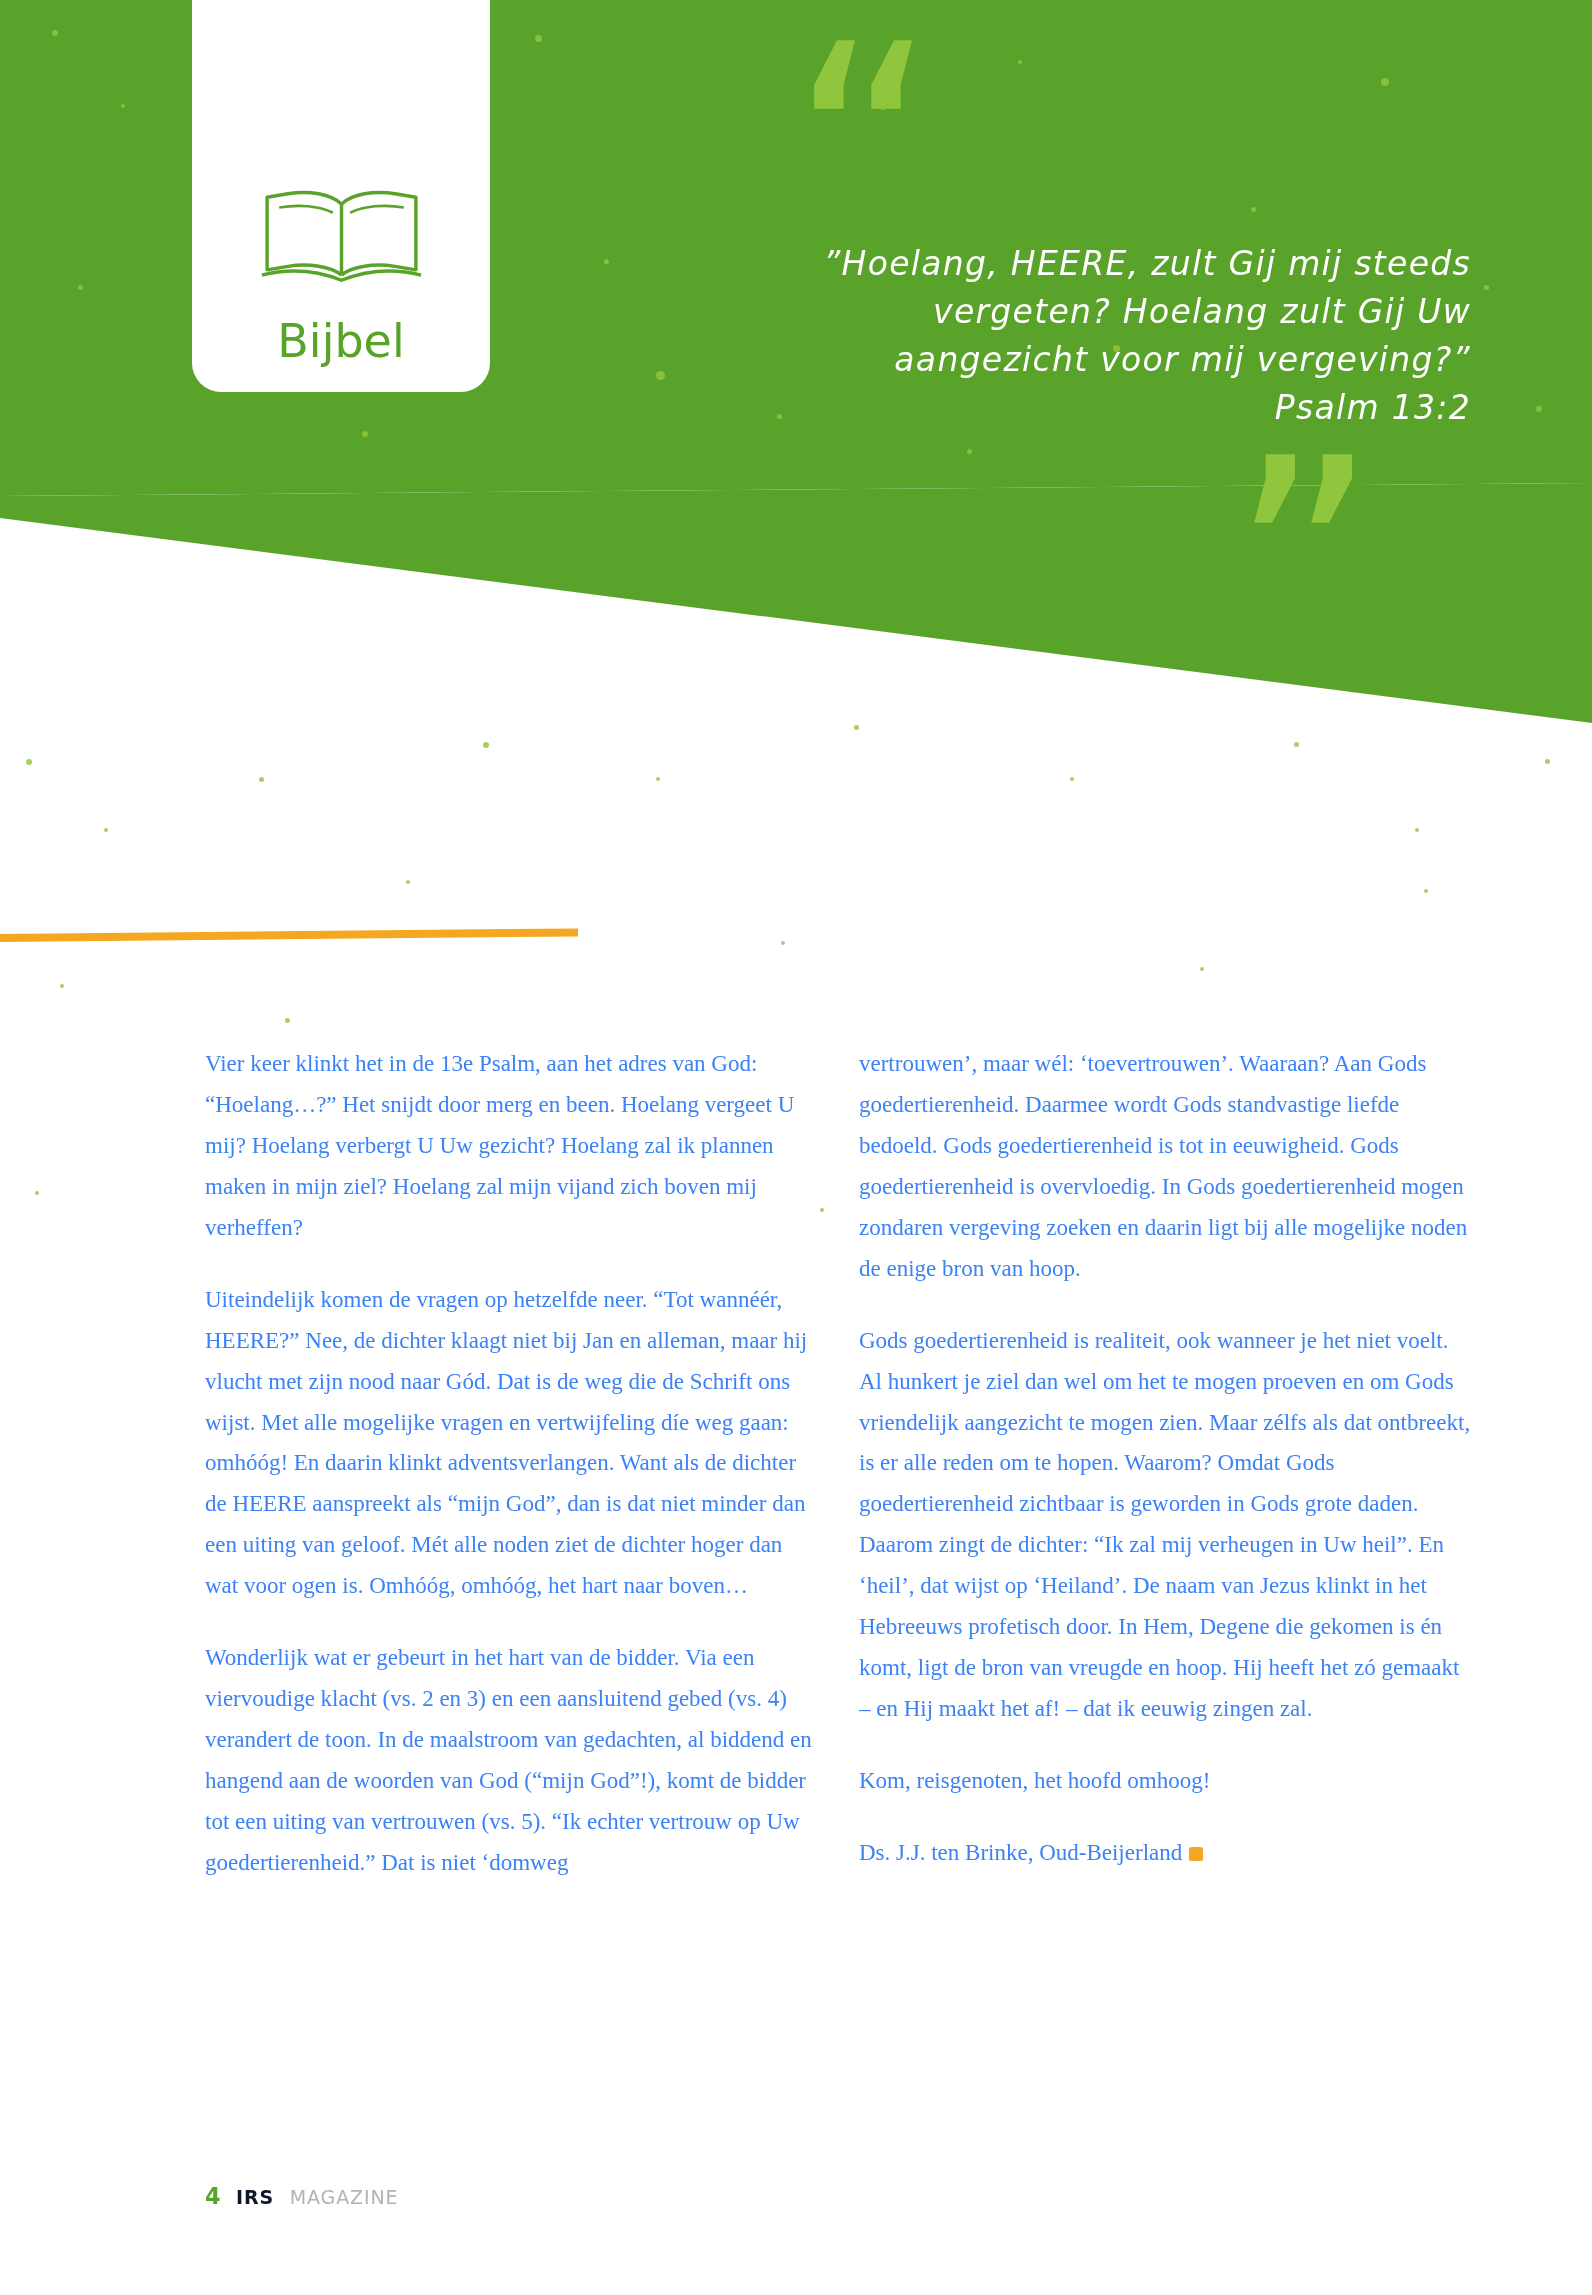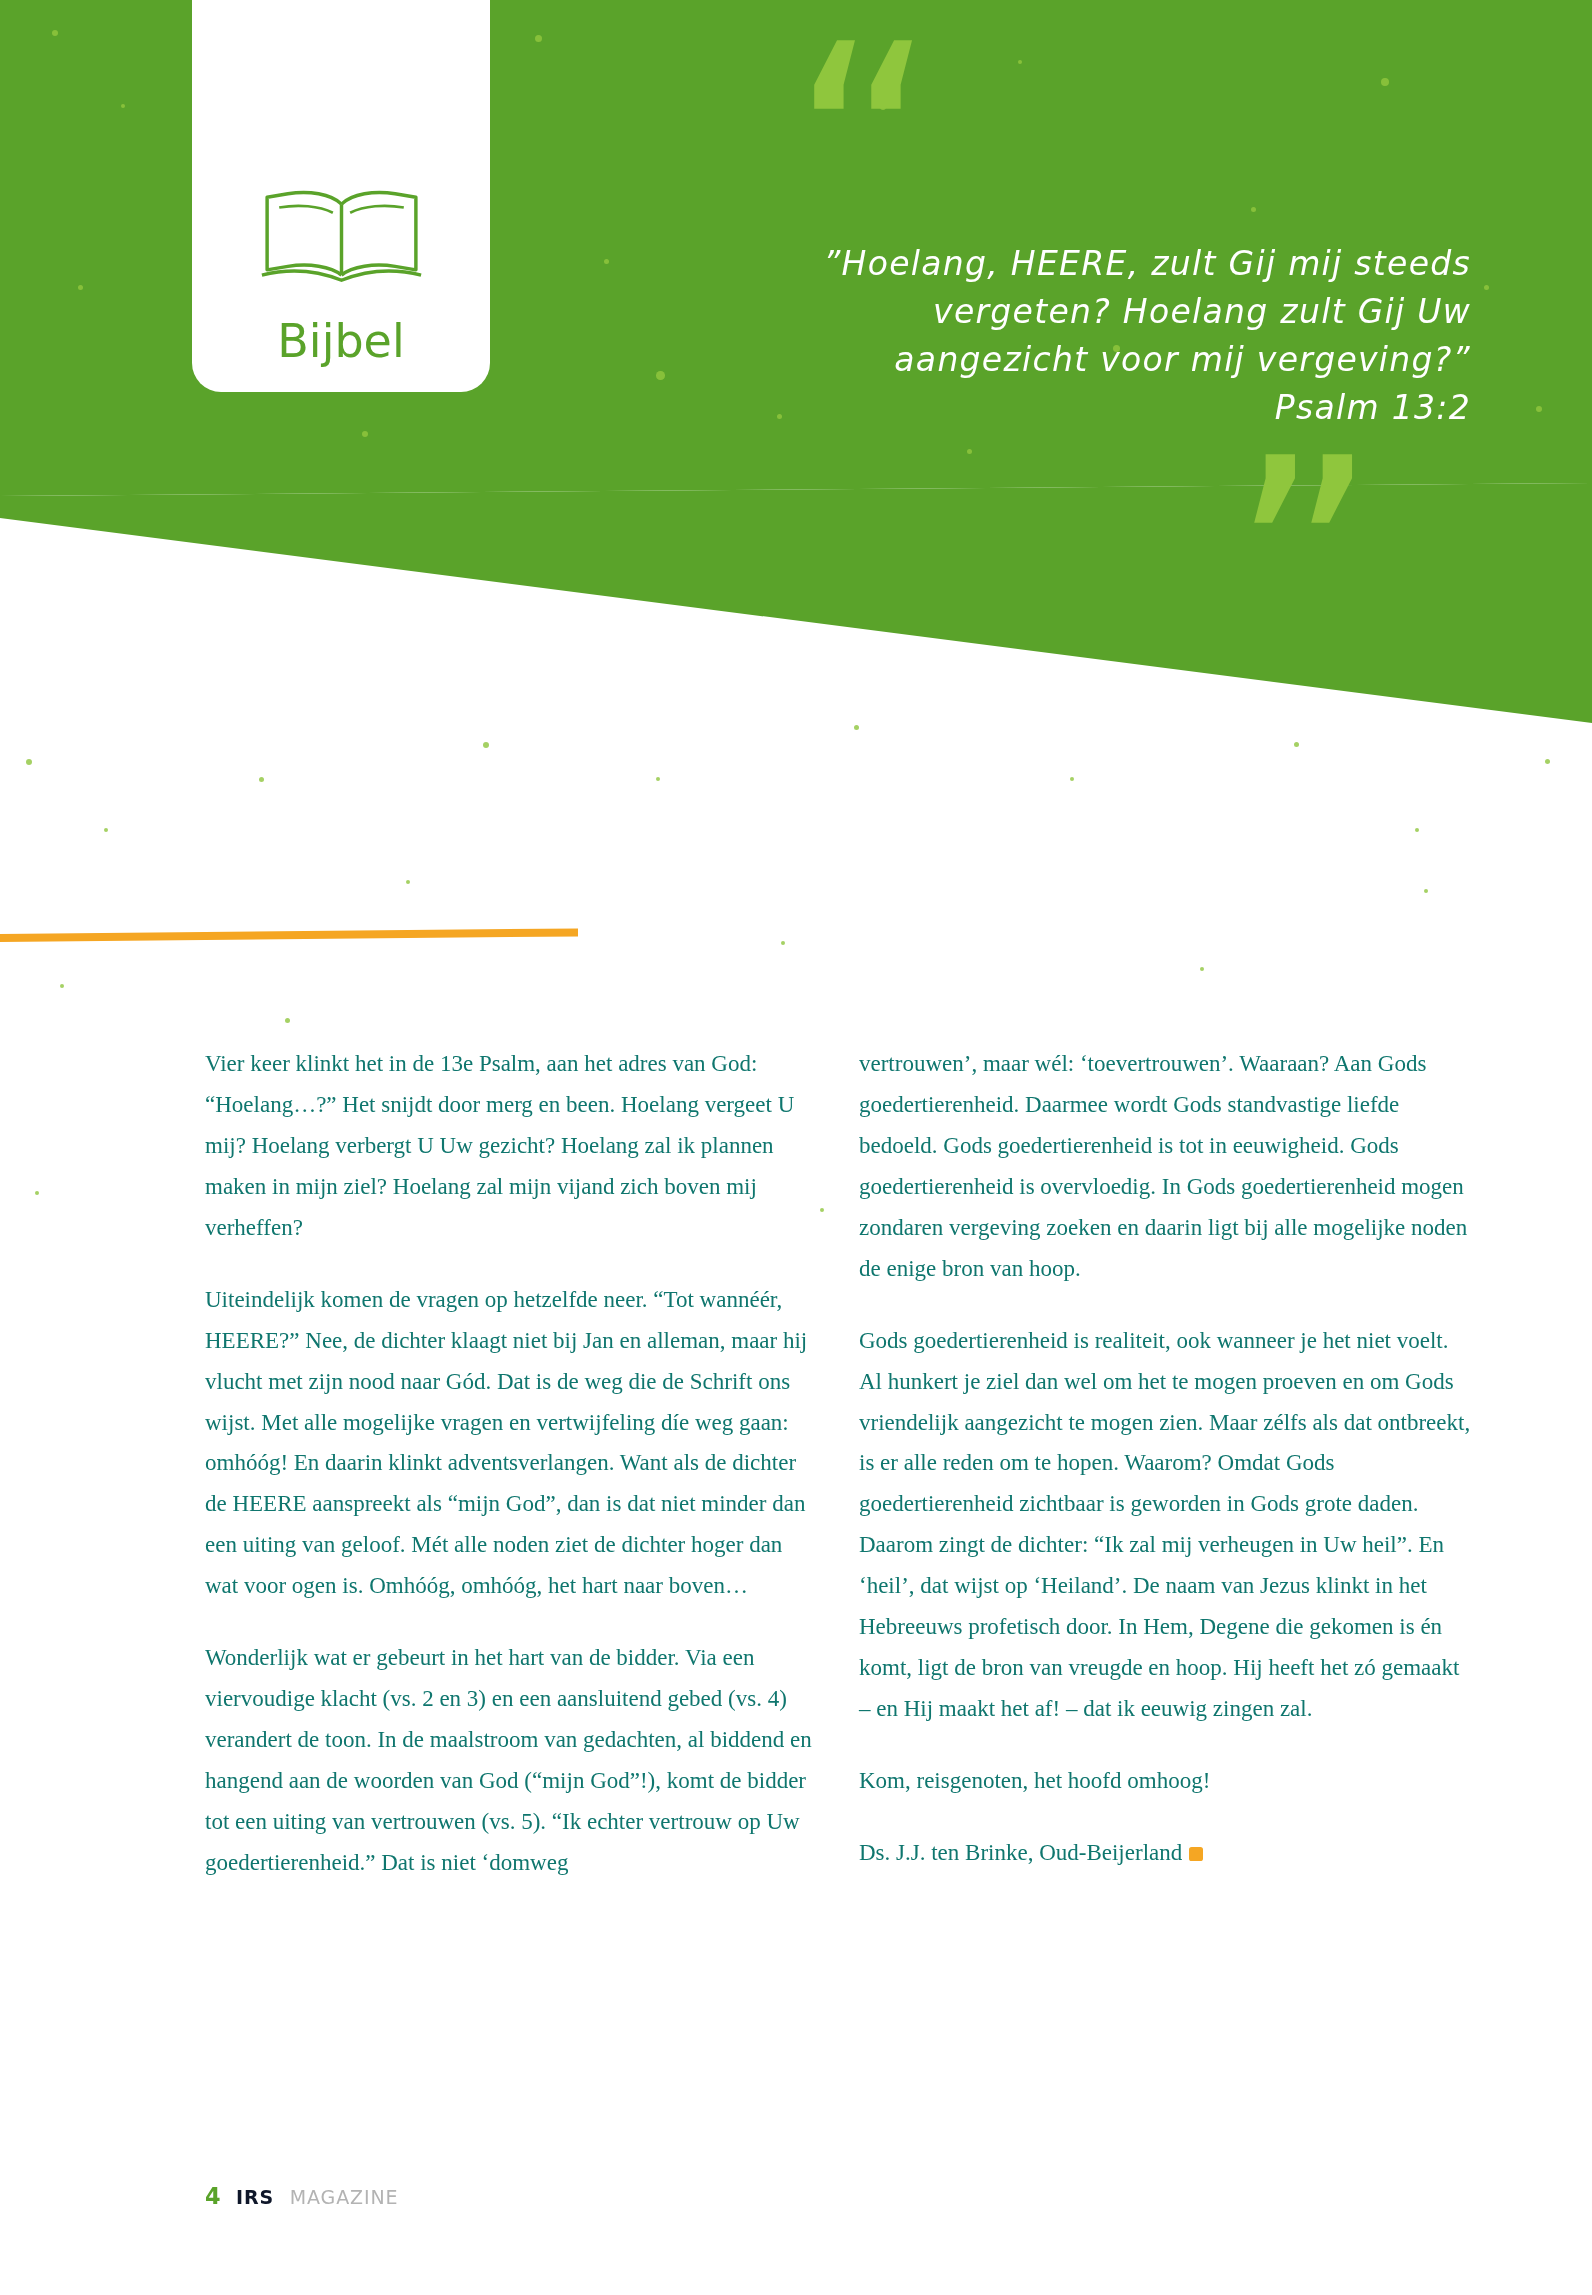--- a/index.html
+++ b/index.html
@@ -129,21 +129,21 @@
   }
 
   
   .col {
     position: absolute;
     top: 1044px;
     width: 613px;
     font-family: "Liberation Serif", serif;
     font-size: 23px;
     line-height: 1.78;
-    color: #0f766e;
+    color: #3b82f6;
     text-align: left;
   }
   .col-left { left: 205px; }
   .col-right { left: 859px; }
   .col p { margin-bottom: 31px; }
   .col p:last-child { margin-bottom: 0; }
   .end-mark {
     display: inline-block;
     width: 14px; height: 14px;
     background: #f5a623;

